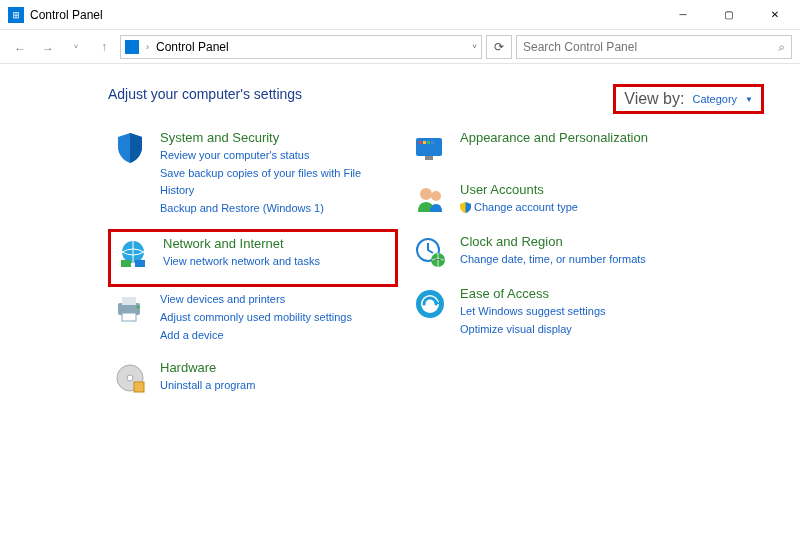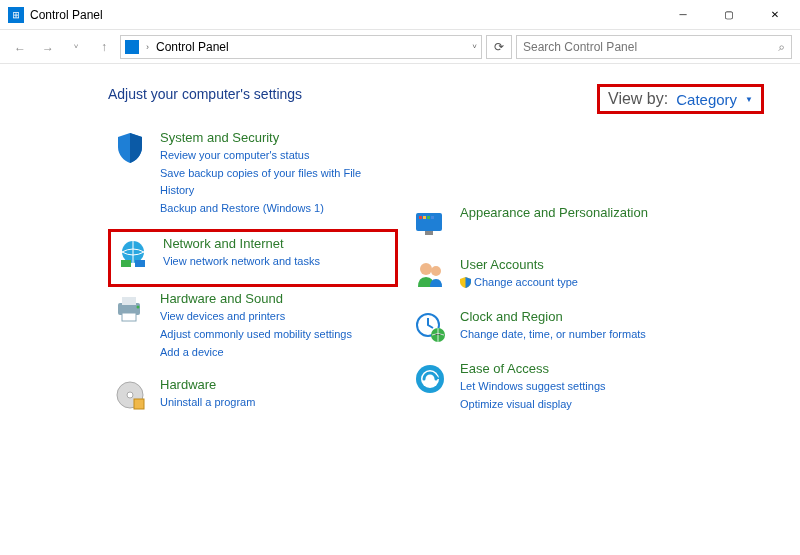--- a/index.html
+++ b/index.html
@@ -22,24 +22,24 @@
     .refresh { width:26px; height:24px; border:1px solid #ccc; display:flex; align-items:center; justify-content:center; color:#555; }
     .searchbox { flex:1; height:24px; border:1px solid #ccc; display:flex; align-items:center; padding:0 6px; color:#777; }
     .searchbox input { border:none; outline:none; flex:1; font-size:12px; color:#b91c1c; }
     .searchbox .search-ico { color:#888; }
 
     .content { padding: 22px 36px 20px 108px; position:relative; }
     .heading { color:#1a3e8c; font-size:14px; margin-bottom:4px; }
 
     .viewby-wrap { position:absolute; top:20px; right:36px; border:3px solid #d40000; padding:3px 8px; display:flex; align-items:center; gap:8px; }
     .viewby-label { font-size:16px; color:#555; }
-    .viewby-val { color:#1a63c6; font-size:15px; }
+    .viewby-val { color:#1a63c6; font-size:11px; }
     .viewby-caret { font-size:8px; color:#1a63c6; }
 
-    .cols { display:flex; gap:10px; margin-top:24px;align-items:flex-end; }
+    .cols { display:flex; gap:10px; margin-top:24px; }
     .col { flex:0 0 290px; }
 
     .cat { display:flex; gap:12px; padding:4px 4px 12px 4px; }
     .cat.highlight { border:3px solid #d40000; }
     .cat .icon { width:36px; height:36px; flex-shrink:0; display:flex; align-items:center; justify-content:center; }
     .cat .body h3 { color:#2b7a2b; font-size:13px; font-weight:400; margin-bottom:2px; cursor:pointer; }
     .cat .body .link { color:#1a63c6; font-size:11px; display:block; line-height:1.6; cursor:pointer; }
 
     svg { display:block; }
   </style>
@@ -120,21 +120,20 @@
       <div class="cat">
         <div class="icon">
           <svg width="36" height="36" viewBox="0 0 36 36">
               <rect x="6" y="12" width="22" height="12" rx="2" fill="#8aa8b8"></rect>
               <rect x="10" y="6" width="14" height="8" fill="#e0e7ec"></rect>
               <rect x="10" y="22" width="14" height="8" fill="#fff" stroke="#8aa8b8"></rect>
               <circle cx="26" cy="16" r="1.5" fill="#3bb04a"></circle>
             </svg>
         </div>
         <div class="body">
-          <h3>Hardware and Sound</h3>
           <a class="link">View devices and printers</a>
           <a class="link">Adjust commonly used mobility settings</a>
           <a class="link">Add a device</a>
         </div>
       </div>
 
       <div class="cat">
         <div class="icon">
           <svg width="36" height="36" viewBox="0 0 36 36">
               <circle cx="18" cy="18" r="13" fill="#d9d9d9"></circle>

